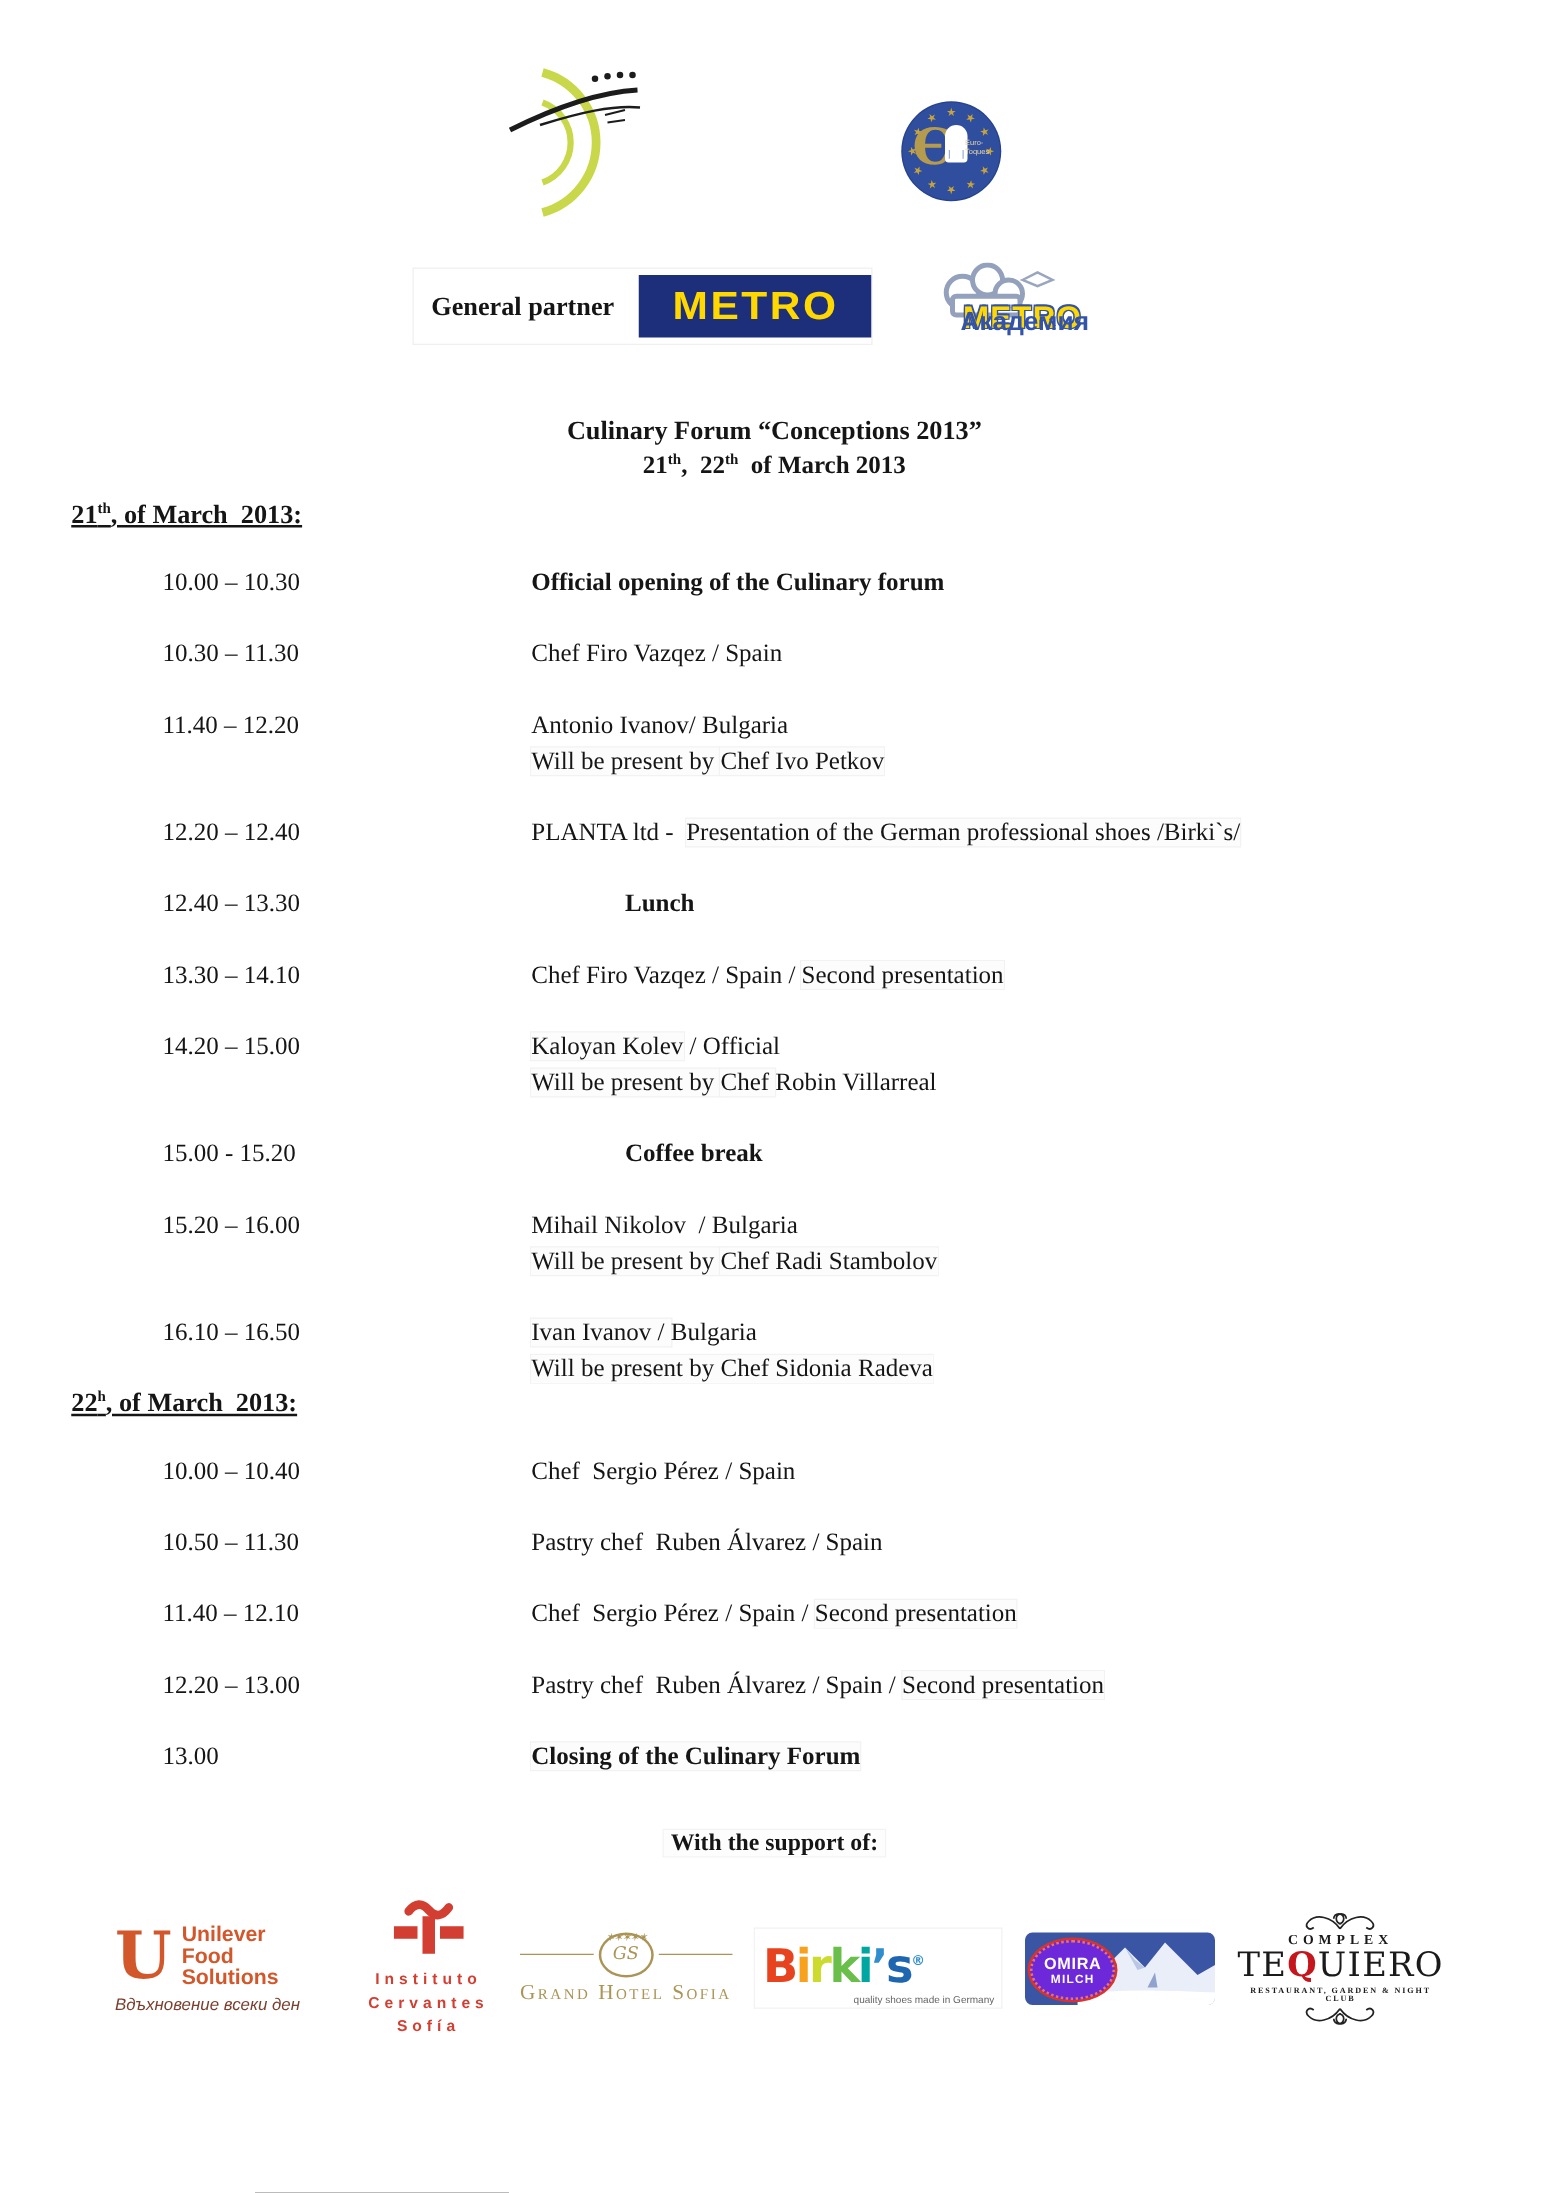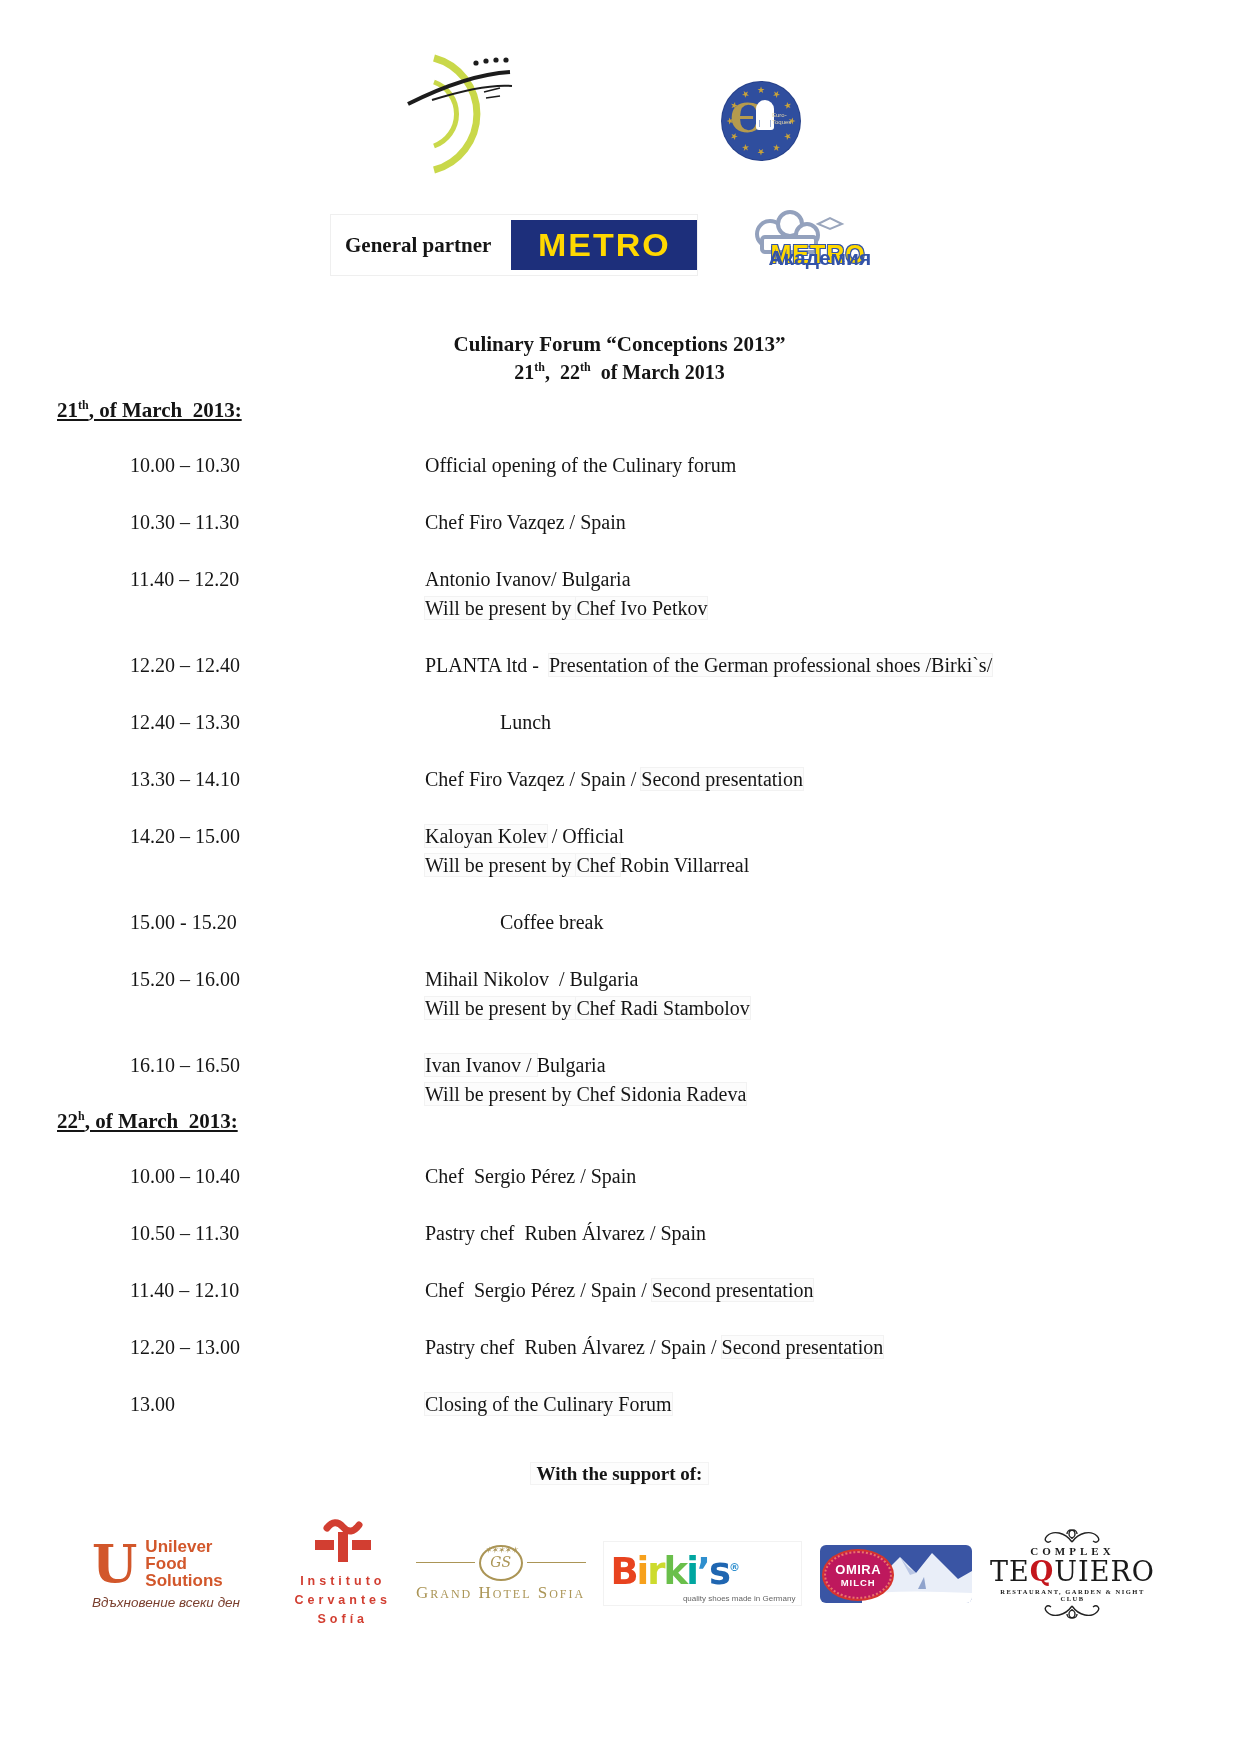--- a/index.html
+++ b/index.html
@@ -53,21 +53,21 @@
   sup{font-size:12px;}
   .day-heading{font-size:21px;font-weight:bold;margin:14px 0 0 57px;}
   .day-heading .u{text-decoration:underline;white-space:pre-wrap;}
   .rows{margin-top:12px;}
   .rows.second{margin-top:12px;}
   .sched-row{display:flex;margin:28px 0 0 130px;font-size:20px;line-height:29px;}
   .sched-row .time{width:295px;flex:none;}
   .sched-row .desc{flex:1;}
   .sched-row .desc.indent .line{padding-left:75px;}
   .line{white-space:pre-wrap;}
-  .b{font-weight:normal;text-align:right;}
+  .b{font-weight:bold;text-align:right;}
   .hl{background:#fcfcfc;box-shadow:0 0 0 1px #f2f2f2;}
 
   
   .support-label{text-align:center;font-size:19px;font-weight:bold;margin-top:44px;}
   .support-label span{background:#fdfdfd;box-shadow:0 0 0 1px #f3f3f3;padding:0 6px;}
   .sponsors{display:flex;justify-content:space-between;align-items:center;
             padding:24px 84px 0 92px;height:130px;}
   .sp{flex:none;}
 
   .unilever{width:178px;font-family:"Liberation Sans",sans-serif;}
@@ -87,21 +87,21 @@
   .gh-crown{position:absolute;left:0;right:0;top:-12px;font-size:9px;letter-spacing:-1px;color:#ab9556;}
   .gh-name{font-variant:small-caps;font-size:17px;letter-spacing:2px;margin-top:2px;white-space:nowrap;}
 
   .birkis{width:185px;position:relative;border:1px solid #f2f2f2;padding:6px 6px 2px;}
   .bk-word{font-family:"DejaVu Sans",sans-serif;font-weight:bold;font-size:37px;line-height:40px;
            letter-spacing:-2px;}
   .bk-reg{font-size:11px;vertical-align:super;color:#2f8fce;letter-spacing:0;}
   .bk-tag{font-family:"Liberation Sans",sans-serif;font-size:8px;color:#666;text-align:right;margin-top:1px;}
 
   .omira{width:152px;height:58px;background:#3a55a4;border-radius:6px;position:relative;overflow:hidden;}
-  .om-badge{position:absolute;left:4px;top:6px;width:64px;height:44px;background:#be185d;border:2px dotted #e9746d;
+  .om-badge{position:absolute;left:4px;top:6px;width:64px;height:44px;background:#6d28d9;border:2px dotted #e9746d;
             border-radius:50%;color:#fff;text-align:center;font-family:"Liberation Sans",sans-serif;
             font-weight:bold;z-index:2;box-shadow:0 0 0 2px #d6342c;}
   .om-badge .l1{font-size:13px;margin-top:9px;letter-spacing:.5px;}
   .om-badge .l2{font-size:9.5px;letter-spacing:1px;}
   .om-mtn{position:absolute;right:0;bottom:0;z-index:1;}
 
   .tequiero{width:165px;text-align:center;color:#1a1a1a;}
   .tq-orn{display:block;margin:0 auto;}
   .tq-complex{font-size:11px;letter-spacing:4px;font-weight:bold;margin-top:1px;}
   .tq-name{font-family:"DejaVu Serif",serif;font-size:27px;line-height:29px;letter-spacing:1px;}

